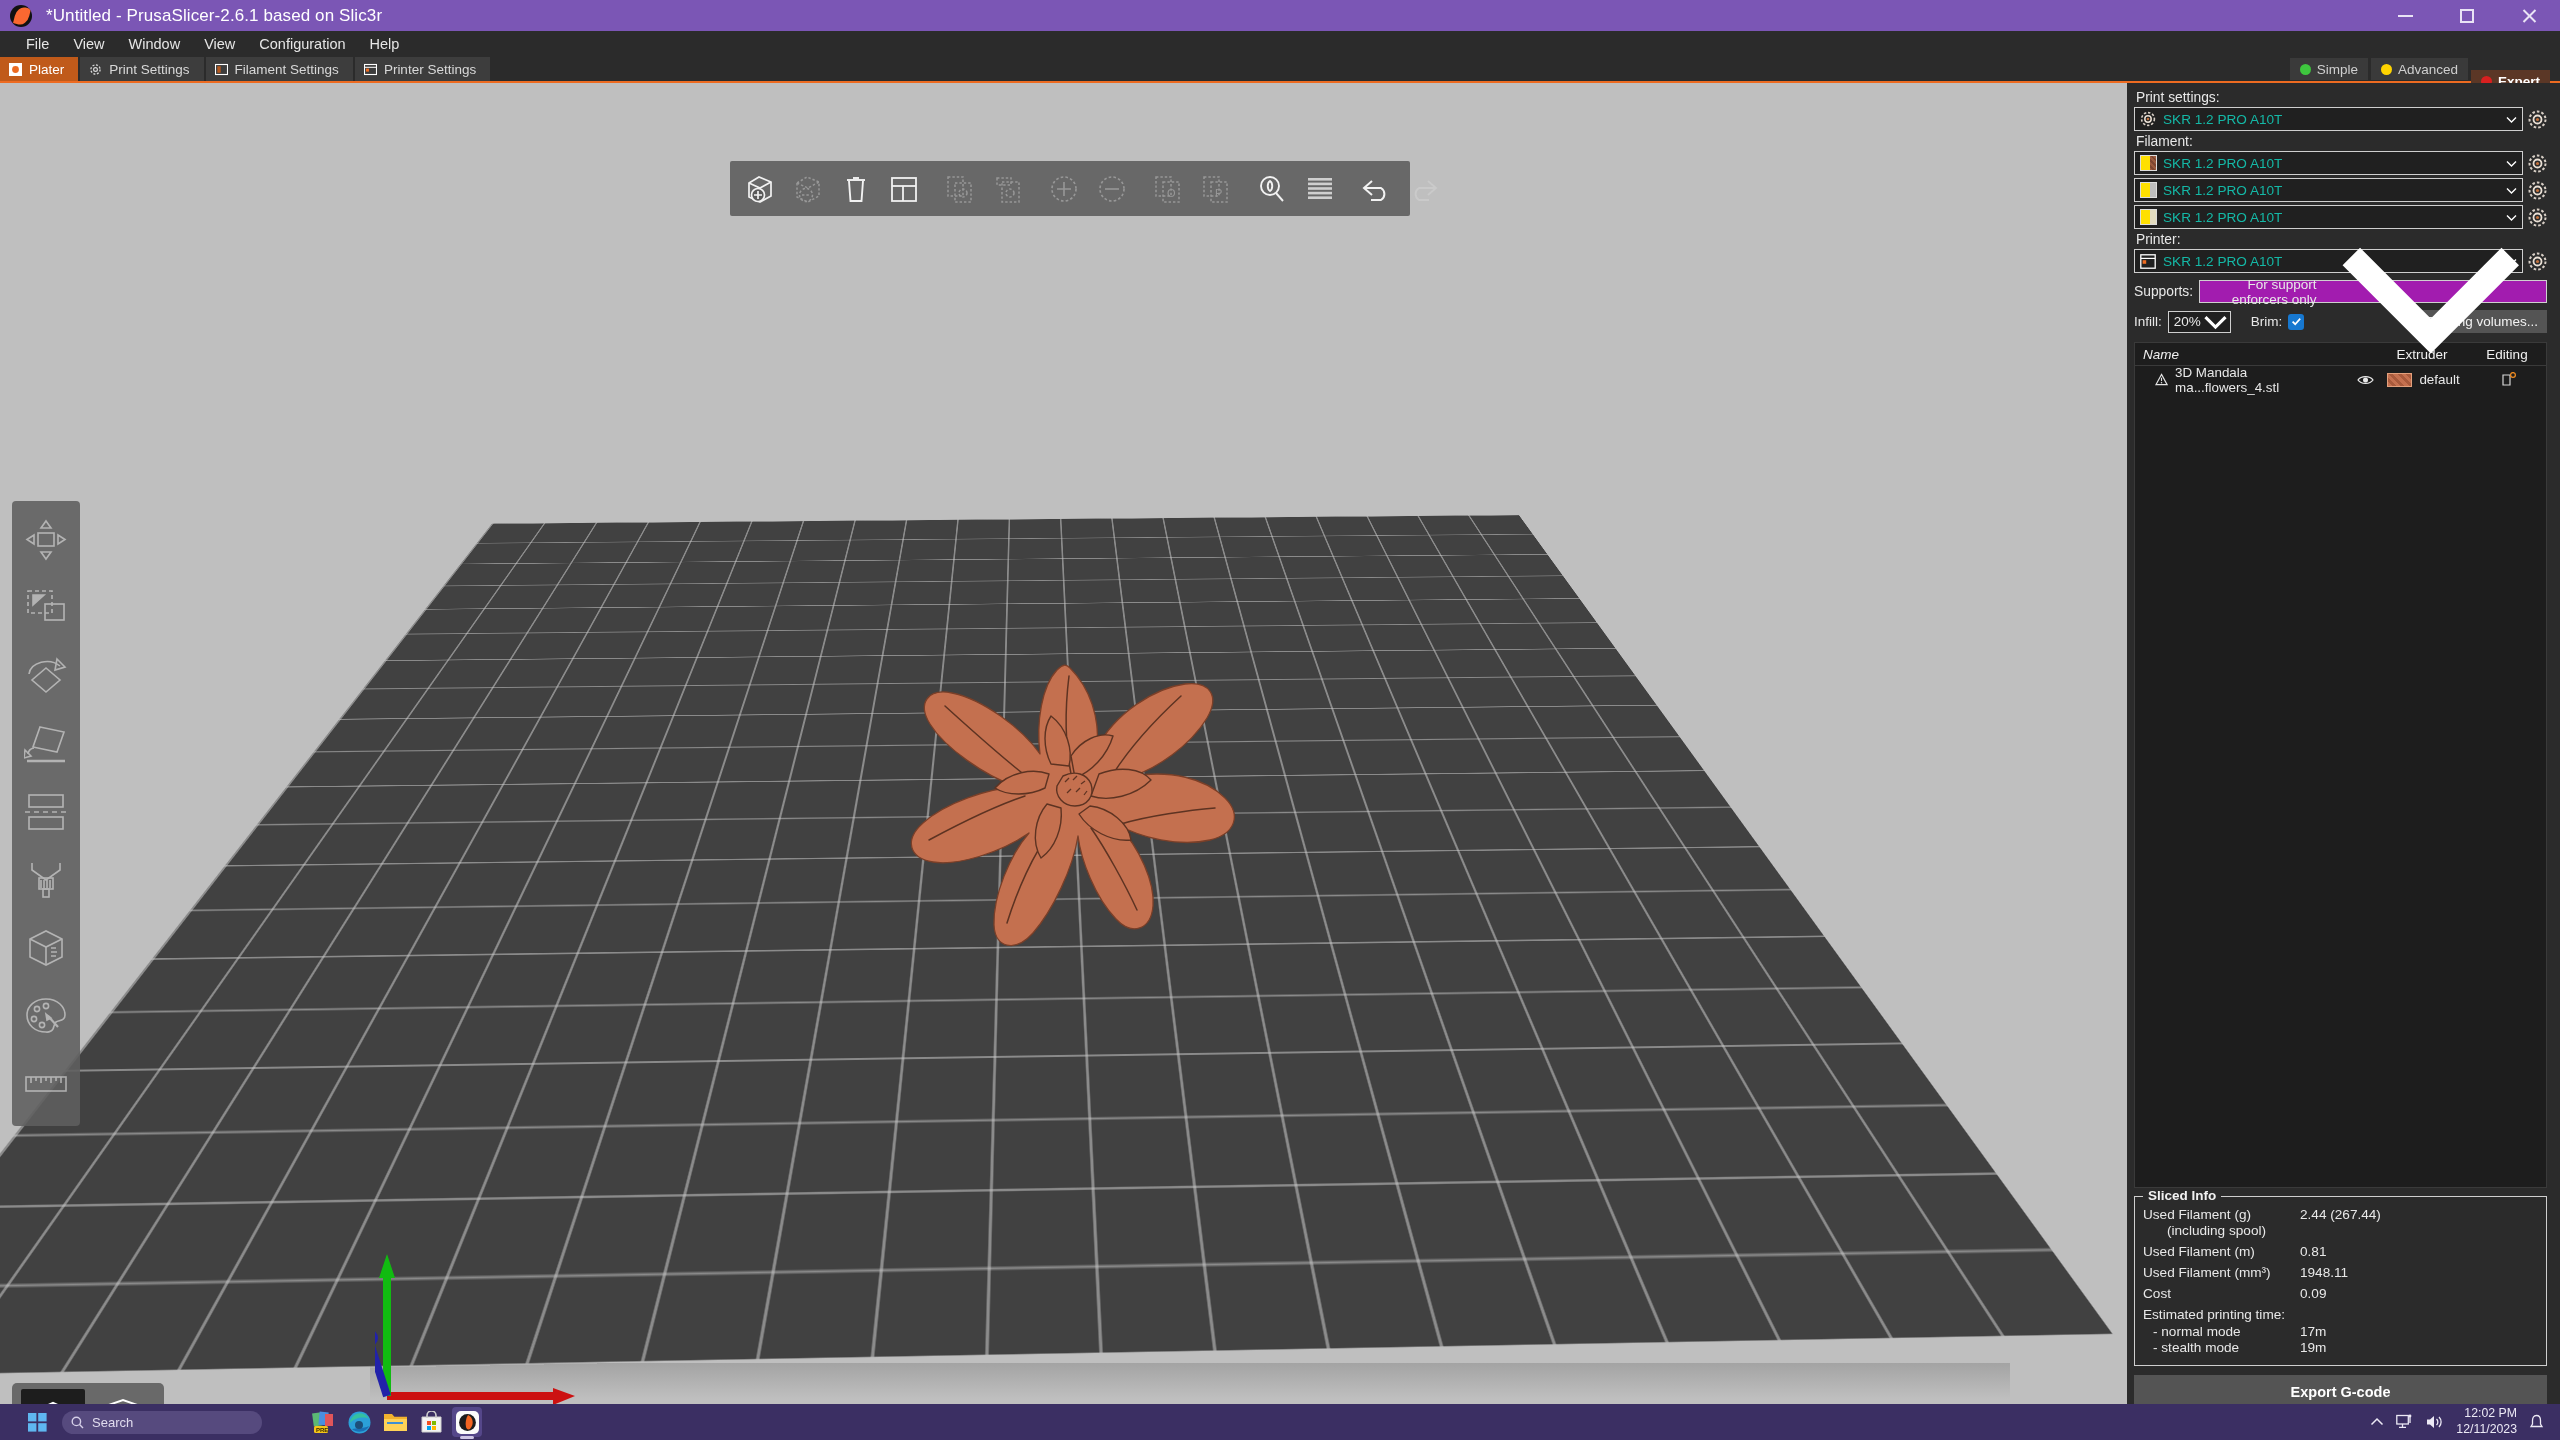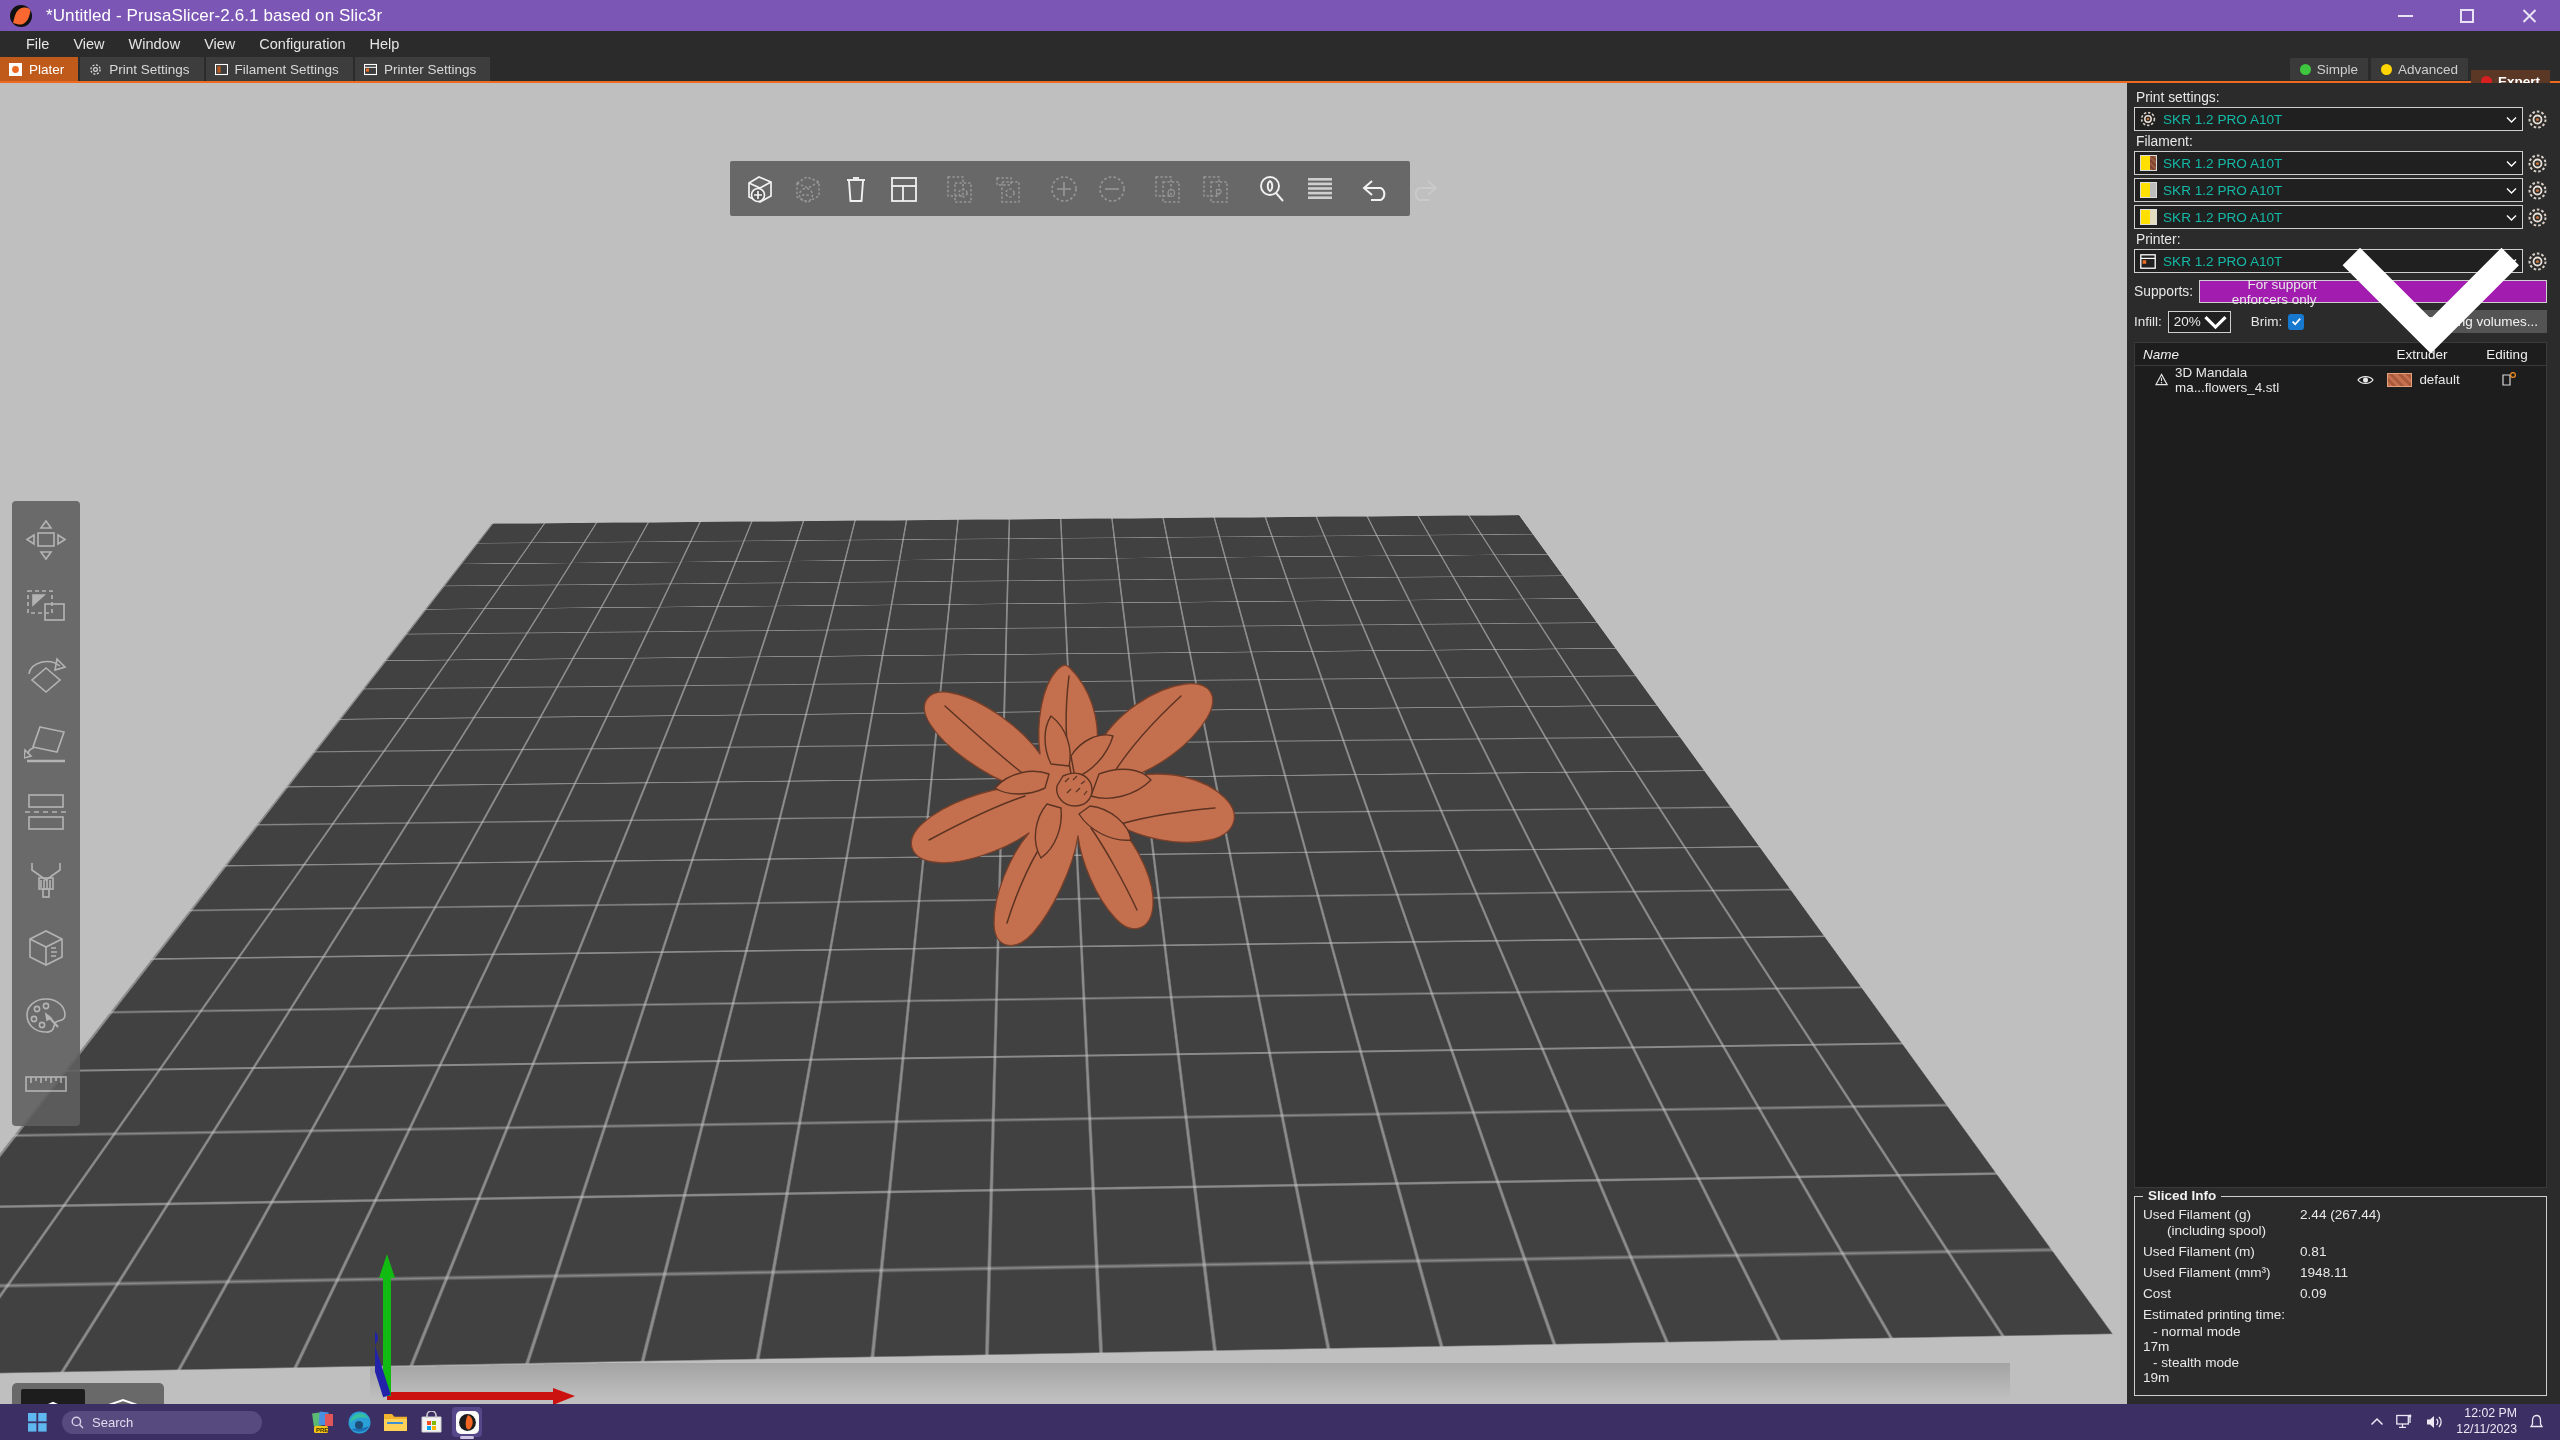--- a/index.html
+++ b/index.html
@@ -142,21 +142,21 @@
 
   
   #sliced { margin-top:8px; border:1px solid #cfcfcf; padding:10px 8px 9px 8px;
      position:relative; }
   #sliced .legend { position:absolute; top:-9px; left:8px; background:#2b2b2b;
      padding:0 5px; font-size:13.5px; font-weight:bold; color:#f2f2f2; }
   .si-row { display:flex; font-size:13.6px; color:#e8e8e8; margin-bottom:6px; }
   .si-row .k { width:157px; }
   .si-row .k2 { width:157px; padding-left:24px; }
   .si-row .v { }
-  .si-sub { display:flex; font-size:13.6px; color:#e8e8e8; margin-bottom:1px;flex-direction:column; }
+  .si-sub { display:flex; font-size:13.6px; color:#e8e8e8; margin-bottom:1px; }
   .si-sub .k { width:157px; padding-left:10px; }
 
   #export { margin-top:9px; height:33px; background:#545454; color:#fff; font-weight:bold;
      font-size:14.5px; display:flex; align-items:center; justify-content:center; }
 
   
   #taskbar { position:absolute; left:0; top:1404px; width:2560px; height:36px;
      background:#3b2f63; display:flex; align-items:center; }
   .tb-left{ display:flex; align-items:center; gap:6px; padding-left:22px; }
   .tb-ic { width:30px; height:30px; display:flex; align-items:center; justify-content:center;

